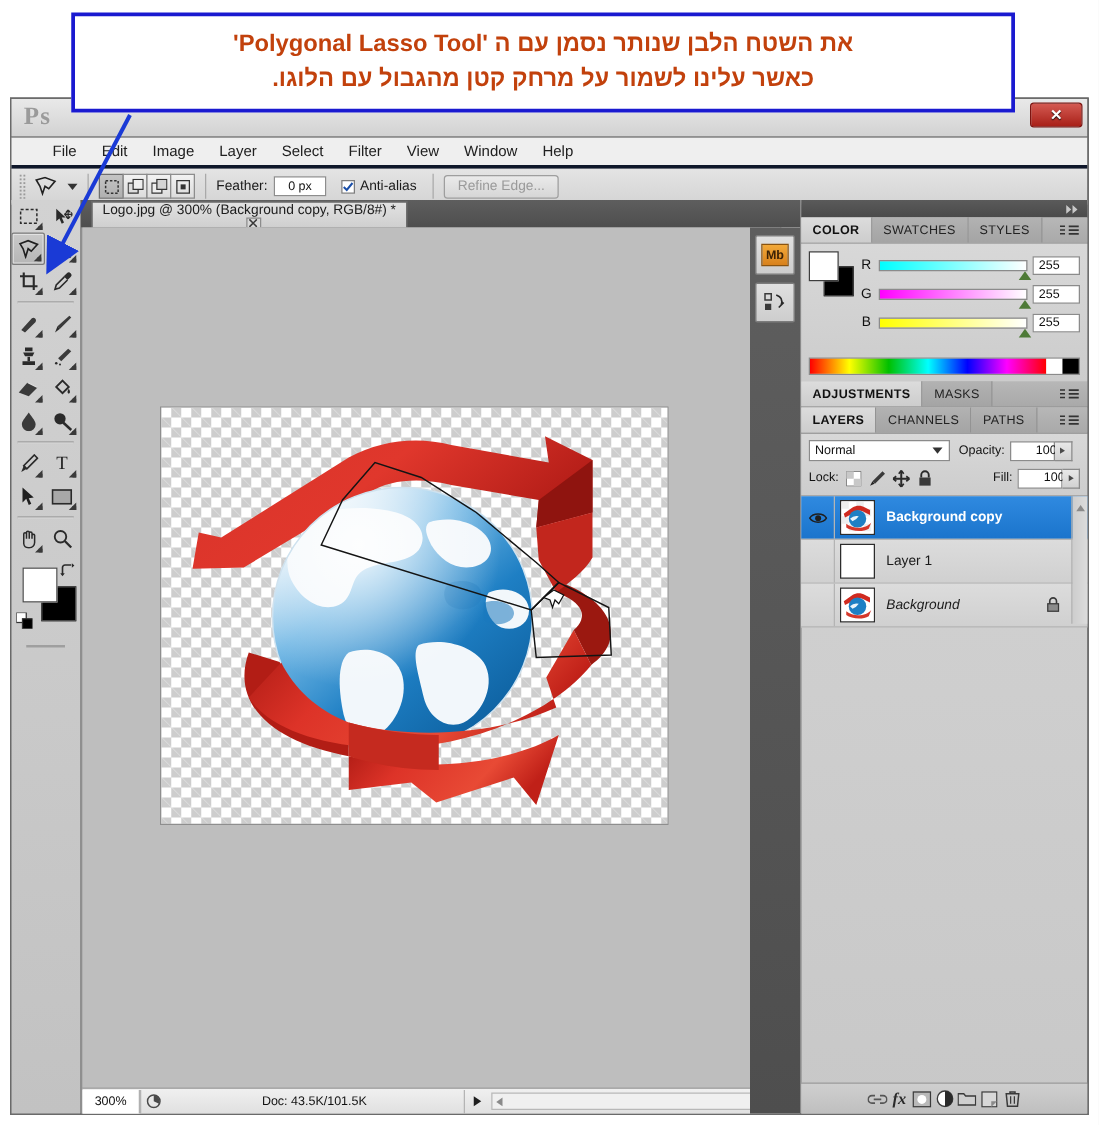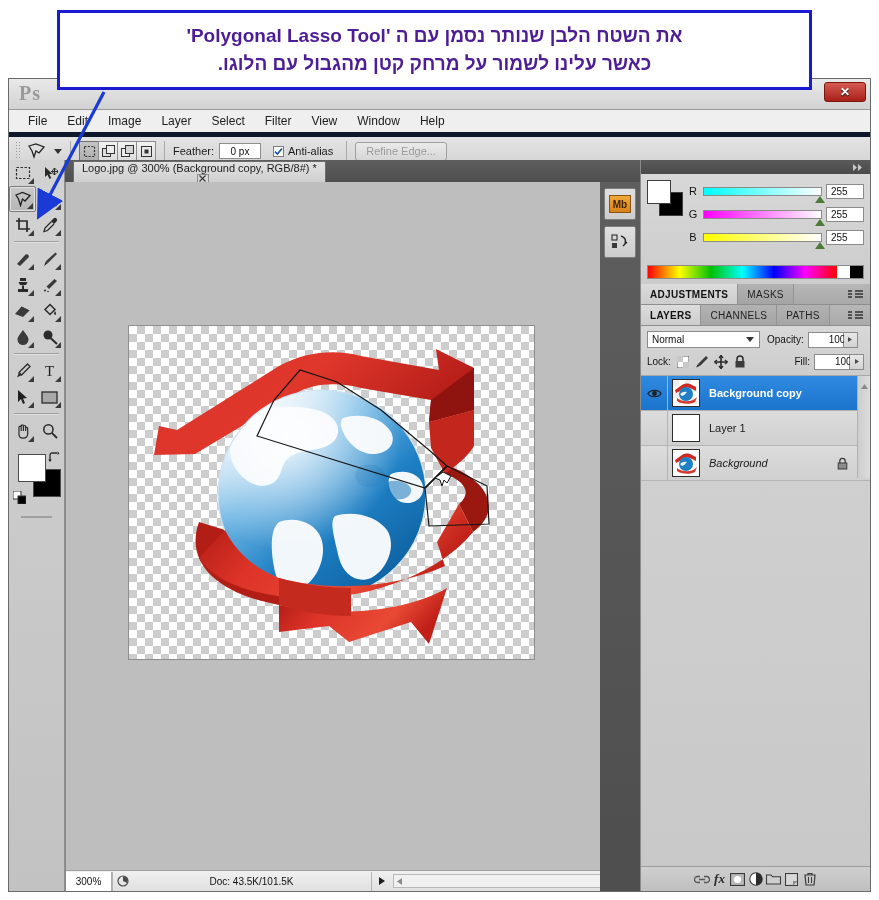--- a/index.html
+++ b/index.html
@@ -2,41 +2,41 @@
 <html><head>
 <meta charset="utf-8">
 <style>
   html,body{margin:0;padding:0;background:#ffffff;}
   body{width:879px;height:900px;font-family:"Liberation Sans",sans-serif;overflow:hidden;position:relative;}
 
   
   #callout{position:absolute;left:57px;top:10px;width:755px;height:80px;
     background:#ffffff;border:3px solid #1a1ad0;box-sizing:border-box;z-index:50;
     display:flex;align-items:center;justify-content:center;flex-direction:column;}
-  #callout .line{color:#4c1d95;font-size:19px;font-weight:bold;direction:rtl;
+  #callout .line{color:#c2410c;font-size:19px;font-weight:bold;direction:rtl;
     text-align:center;line-height:1.45;white-space:nowrap;}
   #arrow{position:absolute;left:0;top:0;width:879px;height:900px;z-index:49;pointer-events:none;}
 
   
   #win{position:absolute;left:8px;top:78px;width:863px;height:814px;
     border:1px solid #6a6a6a;box-sizing:border-box;background:#535353;overflow:hidden;}
 
   
   #titlebar{height:30px;background:linear-gradient(#e9e9e9,#d2d2d2);position:relative;
     border-bottom:1px solid #9a9a9a;}
   #pslogo{position:absolute;left:10px;top:3px;font-size:20px;font-weight:bold;color:#9a9a9a;
     font-family:"Liberation Serif",serif;letter-spacing:1px;}
   #closebtn{position:absolute;right:4px;top:3px;width:42px;height:20px;border-radius:3px;
     background:linear-gradient(#d45a52,#a82018);border:1px solid #7d1410;color:#fff;
     font-size:12px;font-weight:bold;display:flex;align-items:center;justify-content:center;
     text-shadow:0 1px 1px #000;box-sizing:border-box;}
 
   
-  #menubar{height:22px;background:#efefef;border-bottom:5px solid #0f172a;
-    display:flex;align-items:center;padding-left:10px;gap:2px;}
+  #menubar{height:22px;background:#efefef;border-bottom:3px solid #0f172a;
+    display:flex;align-items:center;padding-left:24px;gap:2px;}
   #menubar .mi{font-size:12px;color:#202020;padding:2px 9px;}
 
   
   #optbar{height:28px;background:linear-gradient(#e4e4e4,#d4d4d4);
     border-bottom:1px solid #9d9d9d;display:flex;align-items:center;padding-left:6px;gap:0;}
   .grip{width:6px;height:20px;margin-right:5px;
     background-image:radial-gradient(#8a8a8a 1px,transparent 1px);
     background-size:3px 3px;opacity:.8;}
   .optsep{width:1px;height:20px;background:#a9a9a9;margin:0 8px;}
   .lassoglyph{width:22px;height:20px;display:flex;align-items:center;justify-content:center;}
@@ -578,20 +578,31 @@
     </div>
 
     <div id="panels">
 
       <div id="collapsebar">
         <svg width="14" height="9">
             <path d="M1 1 L5 4.5 L1 8z M6 1 L10 4.5 L6 8z" fill="#c8c8c8"></path>
           </svg>
       </div>
 
+      <div class="ptabs">
+        <div class="ptab sel">COLOR</div>
+        <div class="ptab">SWATCHES</div>
+        <div class="ptab">STYLES</div>
+        <div class="pmenu">
+          <svg width="16" height="10">
+              <path d="M0 2 L4 2 M0 5 L4 5 M0 8 L4 8" stroke="#333" stroke-width="1.3"></path>
+              <path d="M7 2 L15 2 M7 5 L15 5 M7 8 L15 8" stroke="#333" stroke-width="1.4"></path>
+            </svg>
+        </div>
+      </div>
       <div class="pbody" id="colorbody">
         <div id="ccwrap">
           <div id="ccbg"></div>
           <div id="ccfg"></div>
         </div>
 
         <div class="slrow" style="top:8px;">
           <div class="ch">R</div>
           <div class="track" style="background:linear-gradient(90deg,#00ffff,#ffffff);">
             <span class="thumb"></span>

